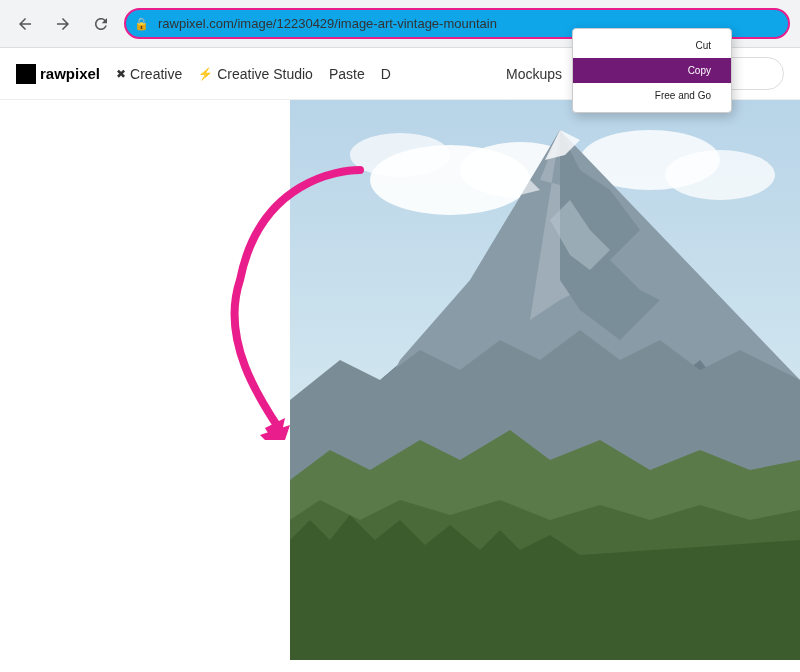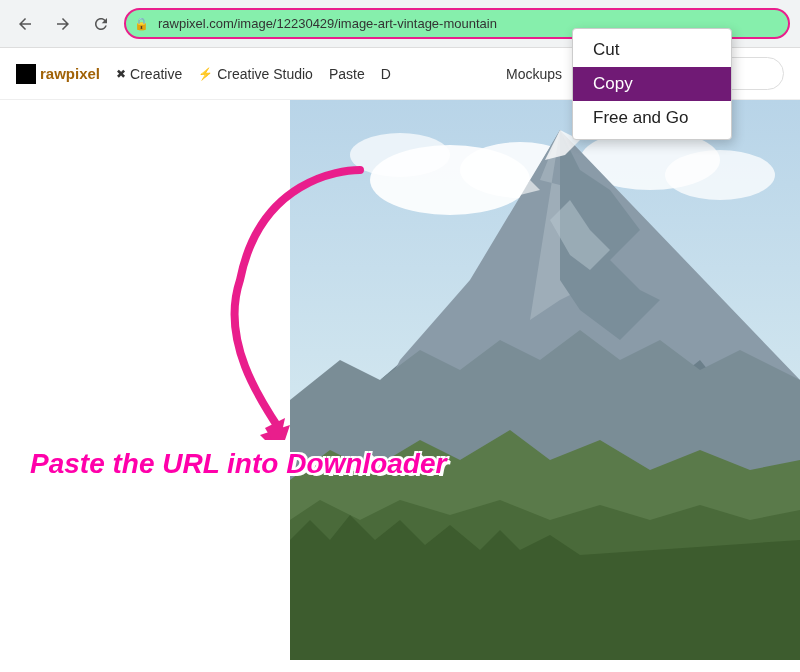--- a/index.html
+++ b/index.html
@@ -6,36 +6,36 @@
     body { width: 800px; height: 672px; font-family: -apple-system, BlinkMacSystemFont, 'Segoe UI', Arial, sans-serif; overflow: hidden; background: #fff; }
 
     
     .browser-chrome { background: #f1f3f4; border-bottom: 1px solid #ddd; }
 
     
     .nav-bar { display: flex; align-items: center; padding: 8px 10px; gap: 8px; background: #f1f3f4; }
     .nav-btn { background: none; border: none; cursor: pointer; color: #555; font-size: 16px; padding: 4px 6px; border-radius: 50%; display: flex; align-items: center; justify-content: center; }
     .nav-btn svg { width: 18px; height: 18px; fill: #555; }
     .address-bar-wrapper { flex: 1; position: relative; }
-    .address-bar { width: 100%; padding: 6px 12px 6px 32px; border: 2px solid #e91e8c; border-radius: 20px; font-size: 13px; background: #86efac; outline: none; color: #333; }
+    .address-bar { width: 100%; padding: 6px 12px 6px 32px; border: 2px solid #e91e8c; border-radius: 20px; font-size: 13px; background: #0ea5e9; outline: none; color: #333; }
     .address-icon { position: absolute; left: 10px; top: 50%; transform: translateY(-50%); font-size: 12px; color: #666; }
 
     
     .site-nav { display: flex; align-items: center; padding: 6px 16px; gap: 16px; background: #fff; border-bottom: 1px solid #eee; height: 52px; }
-    .logo-area { display: flex; align-items: center; gap: 4px; font-weight: 700; font-size: 15px; color: #a16207; }
+    .logo-area { display: flex; align-items: center; gap: 4px; font-weight: 700; font-size: 15px; color: #000000; }
     .logo-icon { width: 20px; height: 20px; background: #000; display: inline-block; }
     .nav-item { font-size: 14px; color: #333; cursor: pointer; display: flex; align-items: center; gap: 4px; white-space: nowrap; }
     .nav-item .icon { font-size: 12px; }
     .nav-search { display: flex; align-items: center; gap: 8px; border: 1px solid #ddd; border-radius: 20px; padding: 6px 14px; margin-left: 8px; }
     .nav-search input { border: none; outline: none; font-size: 13px; width: 140px; }
     .spacer { flex: 1; }
 
     
     .context-menu { position: absolute; top: 28px; right: 68px; background: #fff; border: 1px solid #ccc; border-radius: 4px; box-shadow: 2px 4px 12px rgba(0,0,0,0.2); z-index: 100; min-width: 160px; padding: 4px 0; }
-    .context-menu-item { padding: 7px 20px; font-size: 17px; cursor: pointer; color: #222; }
+    .context-menu-item { padding: 7px 20px; font-size: 10px; cursor: pointer; color: #222; text-align: right; }
     .context-menu-item.highlighted { background: #701a75; color: #fff; }
     .context-menu-item.disabled { color: #aaa; cursor: default; }
 
     
     .main-content { position: relative; width: 800px; height: 560px; overflow: hidden; }
 
     
     .mountain-canvas { position: absolute; top: 0; left: 0; width: 800px; height: 560px; }
 
     
@@ -164,14 +164,13 @@
 
   <div class="arrow-container">
     <svg width="220" height="280" viewBox="0 0 220 280" xmlns="http://www.w3.org/2000/svg">
       <path d="M180,10 C160,10 80,20 60,120 C40,180 80,240 100,270" stroke="#e91e8c" stroke-width="8" fill="none" stroke-linecap="round"></path>
 
       <polygon points="80,275 110,265 100,295" fill="#e91e8c"></polygon>
       <path d="M85,268 L105,258 L98,290 Z" fill="#e91e8c"></path>
     </svg>
   </div>
 
-  <div class="annotation-text">Paste the URL into Downloader</div>
 </div>
 
 </body></html>

